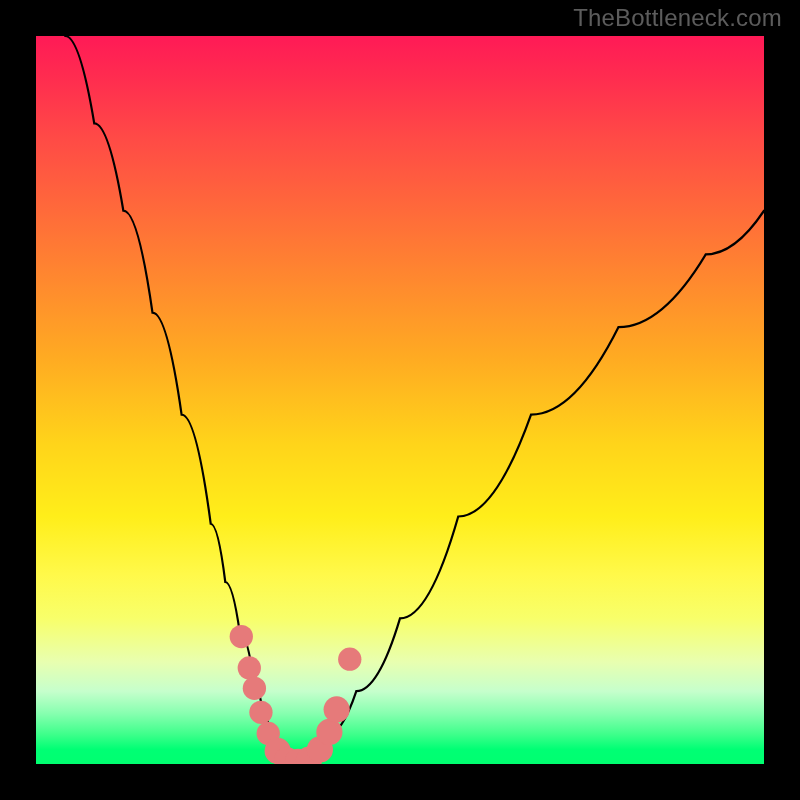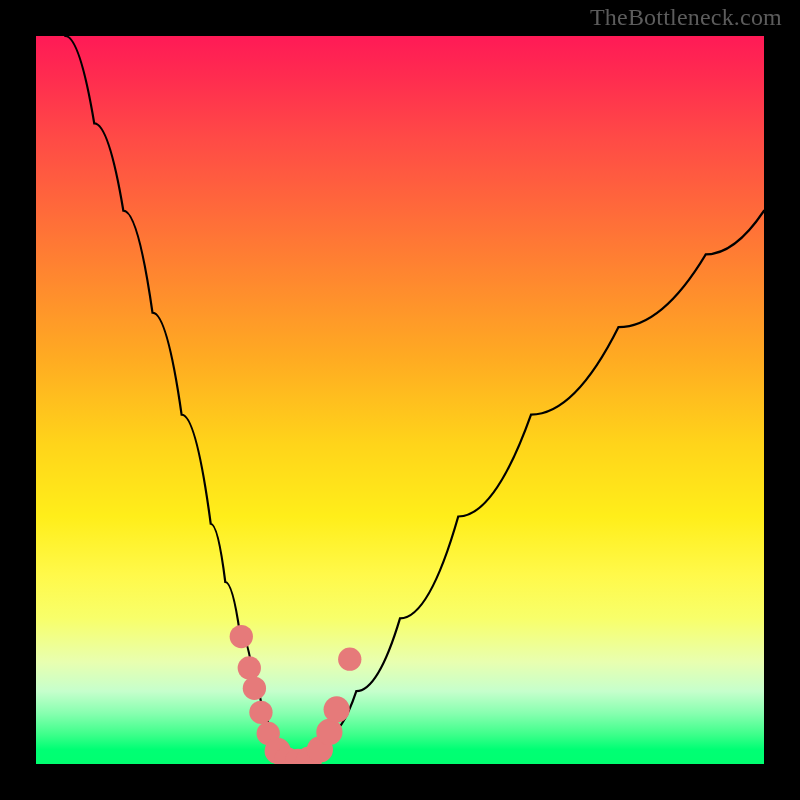--- a/index.html
+++ b/index.html
@@ -7,21 +7,21 @@
   .outer {
     width: 800px;
     height: 800px;
     background: #000;
     position: relative;
   }
   .watermark {
     position: absolute;
     top: 4px;
     right: 18px;
-    font-family: Liberation Serif, serif;
+    font-family: Liberation Sans, sans-serif;
     font-size: 24px;
     color: #5c5c5c;
     font-weight: 400;
     letter-spacing: 0.2px;
   }
   .plot-area {
     position: absolute;
     left: 36px;
     top: 36px;
     width: 728px;

